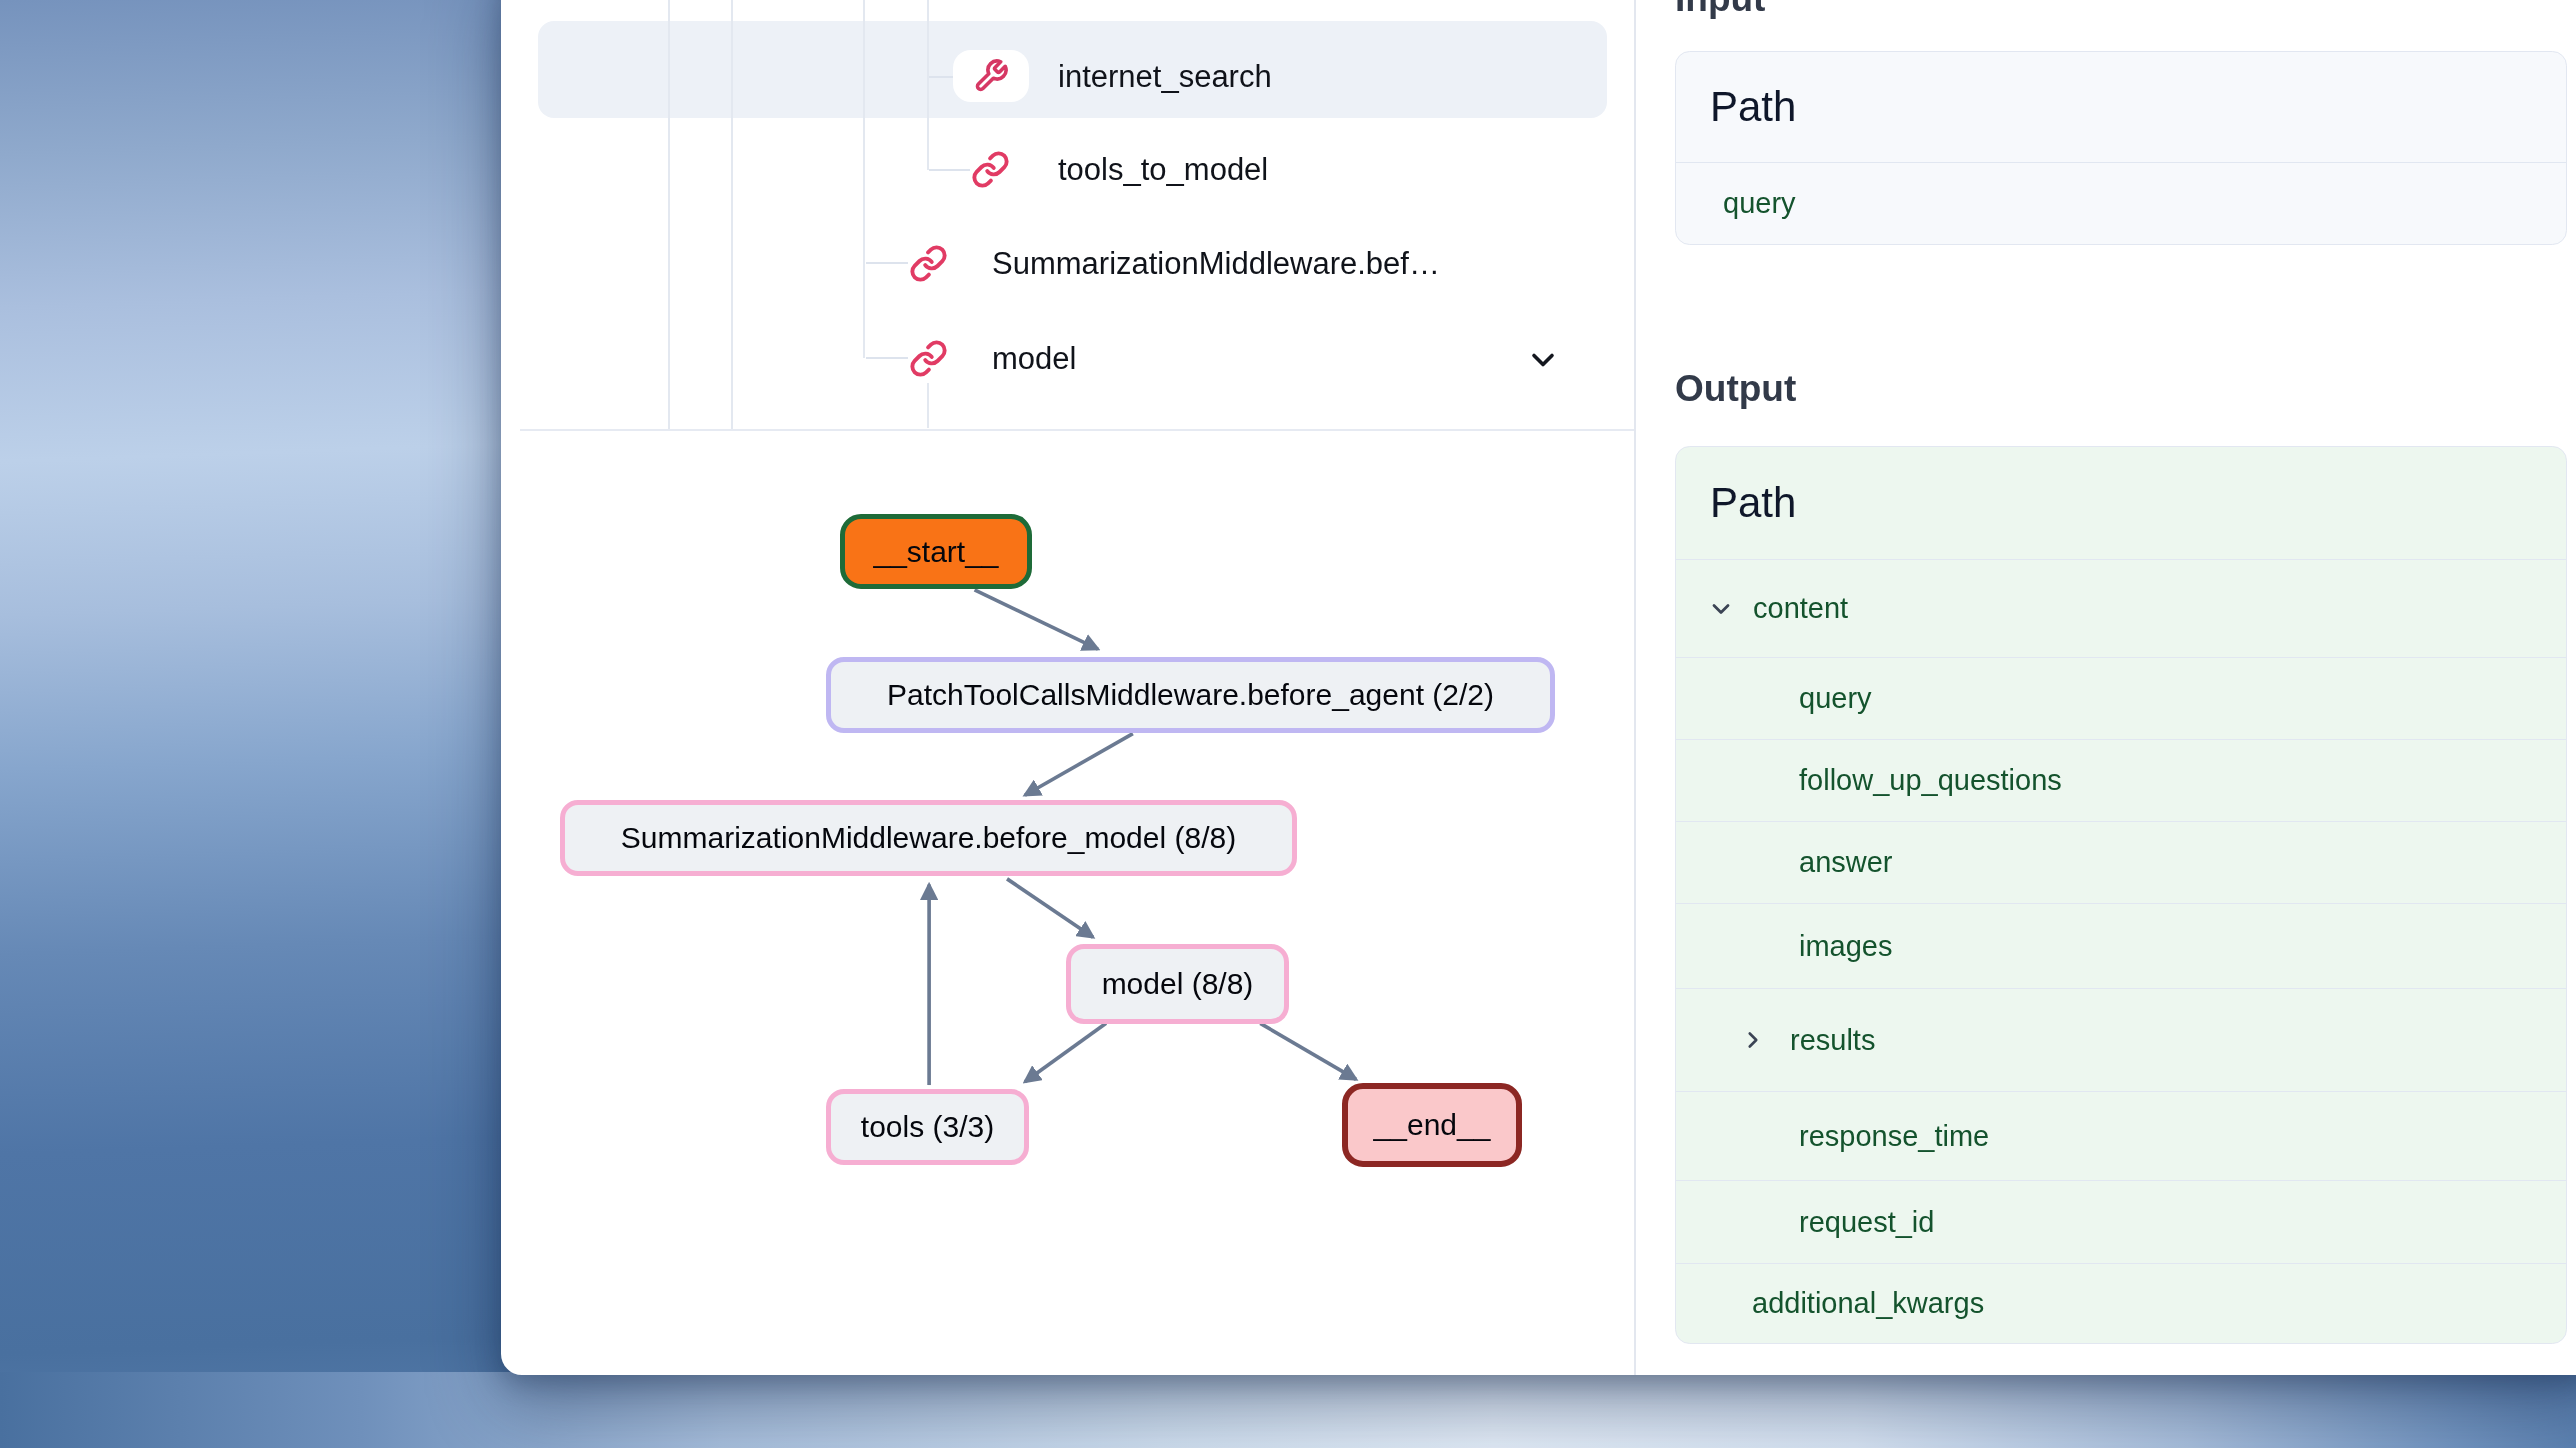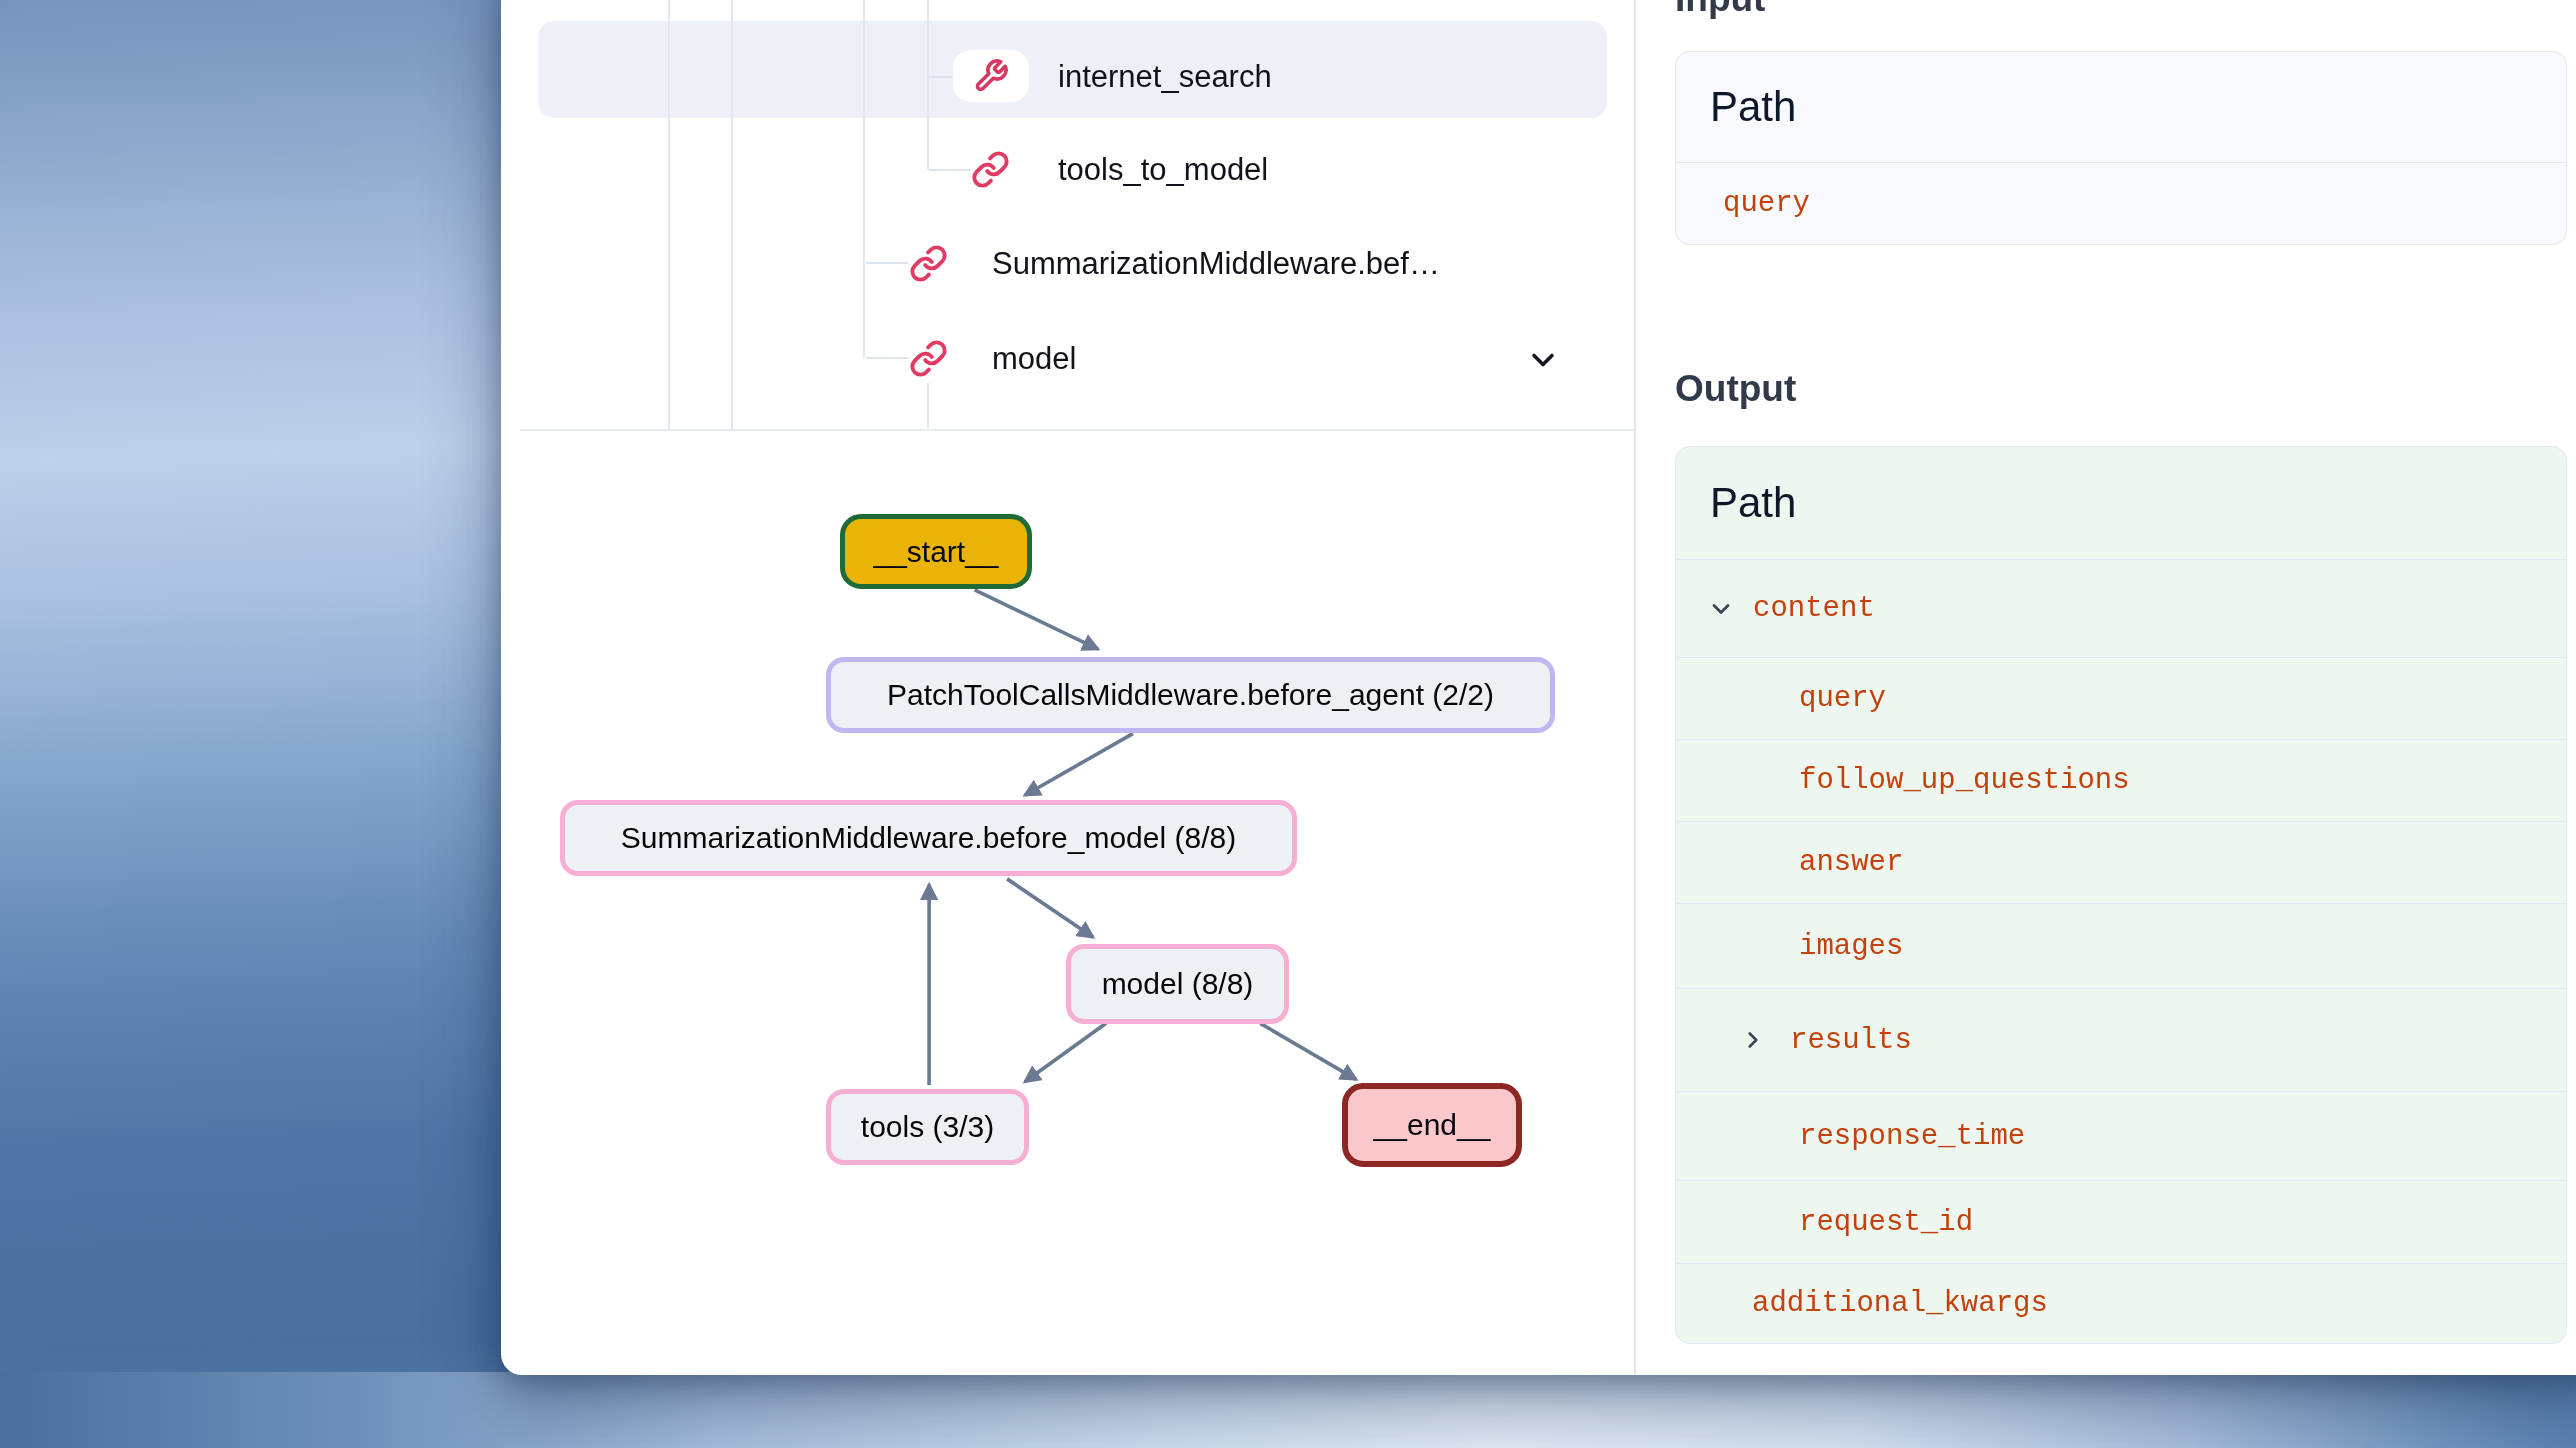--- a/index.html
+++ b/index.html
@@ -68,21 +68,21 @@
   .link-icon { position:absolute; width:39px; height:39px; color:#e13b64; }
   .tree-chevron { position:absolute; width:36px; height:36px; color:#14171f; }
 
   
   .node {
     position:absolute; display:flex; align-items:center; justify-content:center;
     background:#eef1f4; border-radius:18px; font-size:30px; color:#05070d;
     white-space:nowrap;
   }
   .node-start { left:840px; top:514px; width:192px; height:75px;
-    background:#eab308; border:5.7px solid #1e6b38; border-radius:21px; }
+    background:#f97316; border:5.7px solid #1e6b38; border-radius:21px; }
   .node-patch { left:826px; top:657px; width:729px; height:76px;
     border:5.7px solid #bfb7f2; }
   .node-summ  { left:560px;  top:800px; width:737px; height:76px;
     border:5.7px solid #f6aed2; }
   .node-model { left:1066px; top:944px; width:223px; height:80px;
     border:5.7px solid #f6aed2; }
   .node-tools { left:826px; top:1089px; width:203px; height:76px;
     border:5.7px solid #f6aed2; }
   .node-end   { left:1342px; top:1083px; width:180px; height:84px;
     background:#fac8ca; border:6.5px solid #8c2723; border-radius:21px; }
@@ -99,22 +99,22 @@
   .h-output { top:367px; }
 
   .data-table {
     position:absolute; left:0; width:892px;
     border:1.6px solid #e2e7f1; border-radius:14.6px; overflow:hidden;
   }
   .table-input  { top:51px;  background:#f7f9fc; }
   .table-output { top:446px; background:#edf7ef; }
   .trow {
     display:flex; align-items:center;
-    border-top:1.6px solid #e1e7f1; font-size:29px; color:#c2410c;
-    font-family:Liberation Mono, monospace;
+    border-top:1.6px solid #e1e7f1; font-size:29px; color:#14532d;
+    font-family:Liberation Sans, sans-serif;
   }
   .trow.header {
     border-top:none;
     font-family:"Liberation Sans", sans-serif;
     font-size:42px; font-weight:500; color:#0f172a; padding-left:34px;
   }
   .h-137 { height:110px; } .h-140 { height:112px; }
   .h-121 { height:98px;text-align:center; } .h-101 { height:82px; } .h-98 { height:80px; }
   .h-105 { height:85px; } .h-127 { height:103px; } .h-109 { height:89px; }
   .h-102 { height:83px; } .h-99  { height:80px; }

